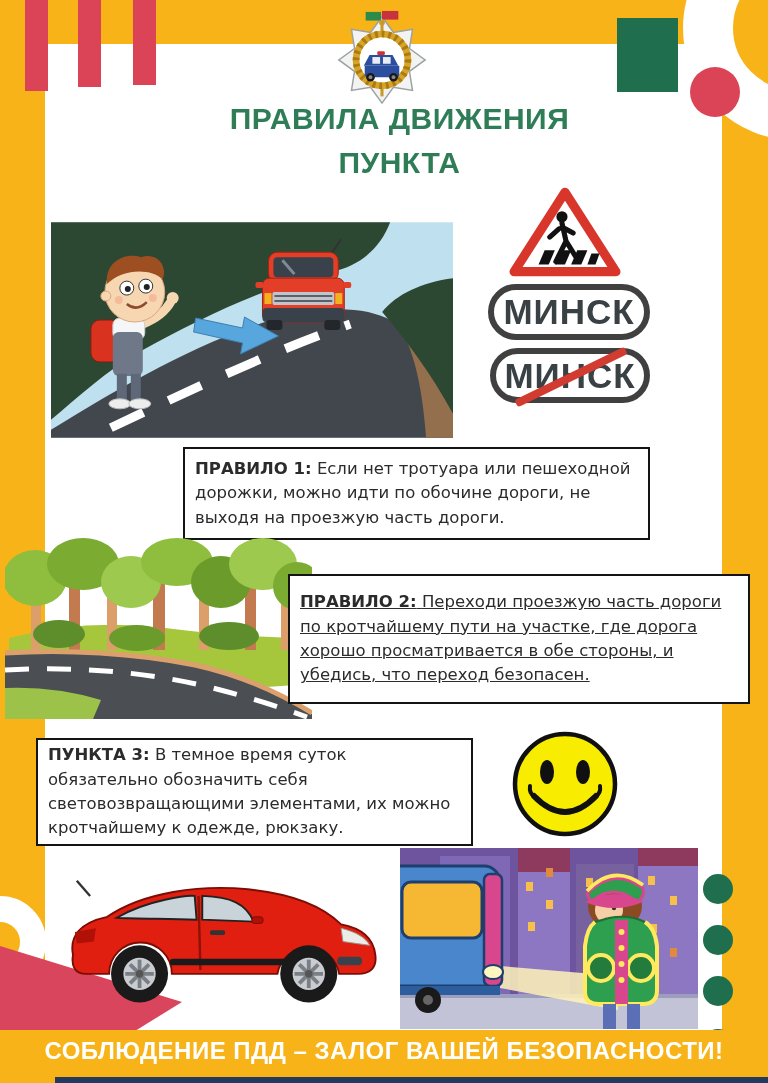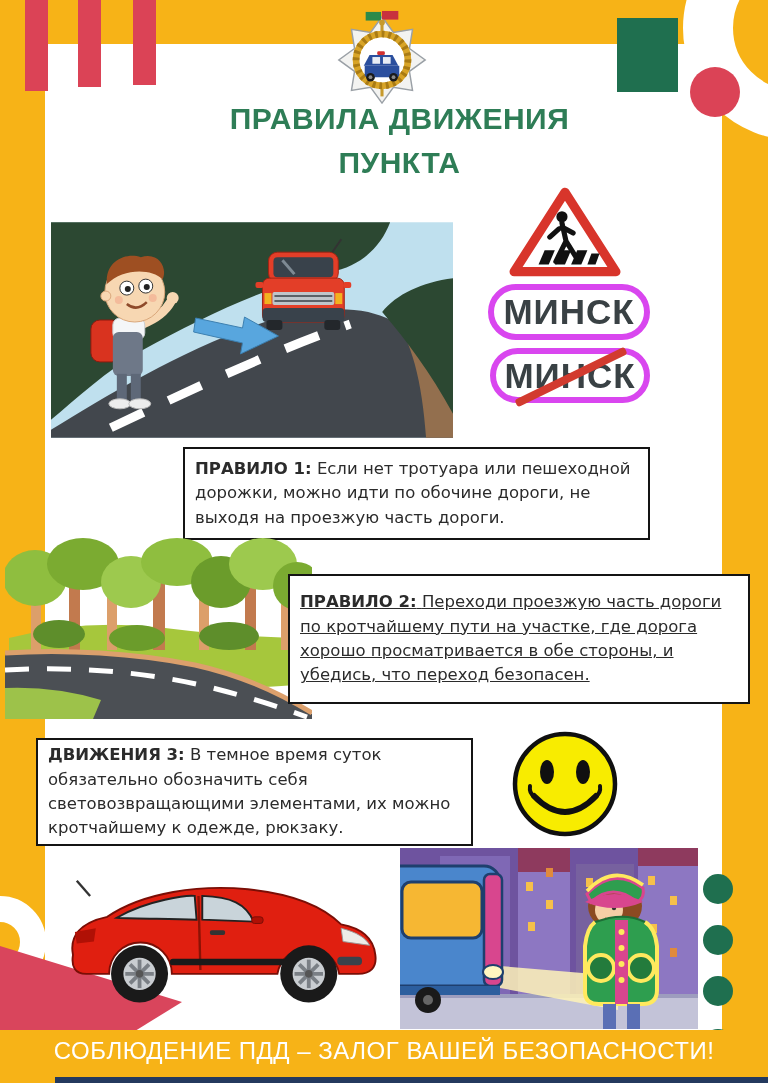--- a/index.html
+++ b/index.html
@@ -29,31 +29,31 @@
   
   .rule{background:#fff;border:2px solid #141414;display:flex;align-items:center;
         justify-content:center;text-align:left;color:#2b2b2b;
         font-family:"DejaVu Sans","Liberation Sans",sans-serif;
         font-size:16.5px;line-height:1.48;padding:4px 10px;box-sizing:border-box;}
   .rule b{font-weight:700;}
   .r1{left:183px;top:447px;width:467px;height:93px;}
   .r2{left:288px;top:574px;width:462px;height:130px;text-decoration:underline;}
   .r3{left:36px;top:738px;width:437px;height:108px;}
   
-  .city-sign{background:#fff;border:6px solid #d946ef;border-radius:28px;
+  .city-sign{background:#fff;border:6px solid #404040;border-radius:28px;
              display:flex;align-items:center;justify-content:center;
              font-weight:800;font-size:35px;letter-spacing:1px;color:#394144;}
   .cs1{left:488px;top:284px;width:150px;height:44px;}
   .cs2{left:490px;top:348px;width:148px;height:43px;}
   .slash{position:absolute;width:122px;height:8px;background:#D23B2F;
          left:14px;top:19px;transform:rotate(-26deg);border-radius:3px;}
   
   .band{left:0;top:1030px;width:768px;height:53px;background:#F7B317;}
   .slogan{left:0;top:1037px;width:768px;text-align:center;color:#ffffff;
-          font-weight:400;font-size:24px;letter-spacing:.5px;}
+          font-weight:700;font-size:24px;letter-spacing:.5px;}
   .navy{left:55px;top:1077px;width:713px;height:6px;background:#24395E;}
   svg{display:block;}
 </style>
 </head>
 <body>
 
 <div class="abs card"></div>
 
 <div class="abs ring-tr"></div>
 <div class="abs green-rect"></div>
@@ -194,21 +194,21 @@
     <path d="M0,150 Q50,148 96,162 L88,181 L0,181 Z" fill="#9DC24A"></path>
   </svg>
 </div>
 
 <div class="abs rule r2">
   <p style="margin:0;"><b>ПРАВИЛО 2:</b>
   <span>Переходи проезжую часть дороги по кротчайшему пути на участке, где дорога хорошо просматривается в обе стороны, и убедись, что переход безопасен.</span></p>
 </div>
 
 <div class="abs rule r3">
-  <p style="margin:0;"><b>ДВИЖЕНИЯ 3:</b>
+  <p style="margin:0;"><b>ПУНКТА 3:</b>
   <span>В темное время суток обязательно обозначить себя световозвращающими элементами, их можно кротчайшему к одежде, рюкзаку.</span></p>
 </div>
 
 <div class="abs" style="left:511px;top:730px;width:108px;height:108px;">
   <svg width="108" height="108" viewBox="-54 -54 108 108">
     <circle r="50" fill="#F8EC00" stroke="#101010" stroke-width="4.5"></circle>
     <ellipse cx="-18" cy="-12" rx="7" ry="12" fill="#101010"></ellipse>
     <ellipse cx="18" cy="-12" rx="7" ry="12" fill="#101010"></ellipse>
     <path d="M-31,12 Q0,44 31,12" stroke="#101010" stroke-width="6" fill="none" stroke-linecap="round"></path>
     <path d="M-31,12 q-5,-3 -4,-10 M31,12 q5,-3 4,-10" stroke="#101010" stroke-width="4" fill="none" stroke-linecap="round"></path>

